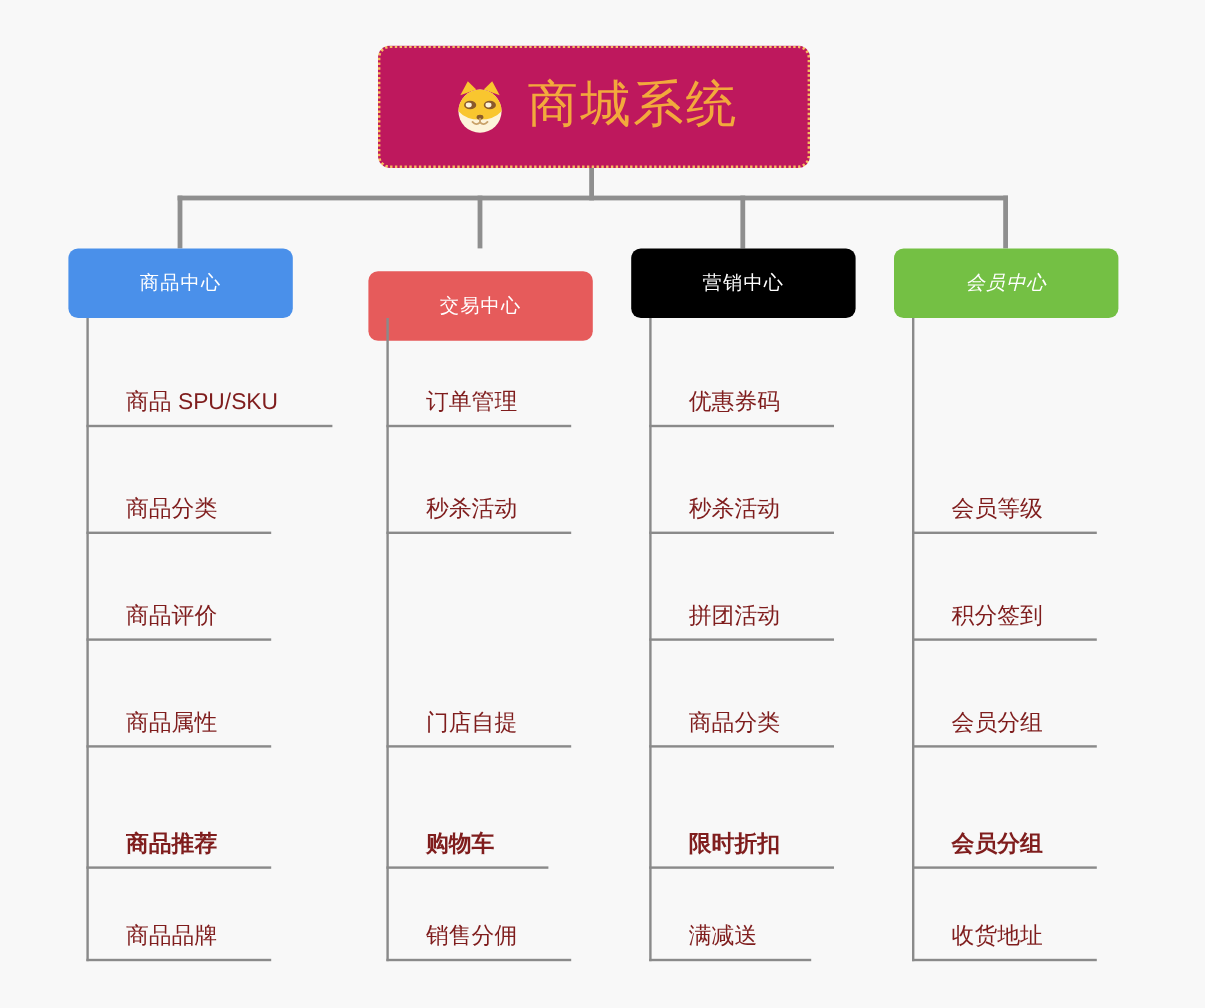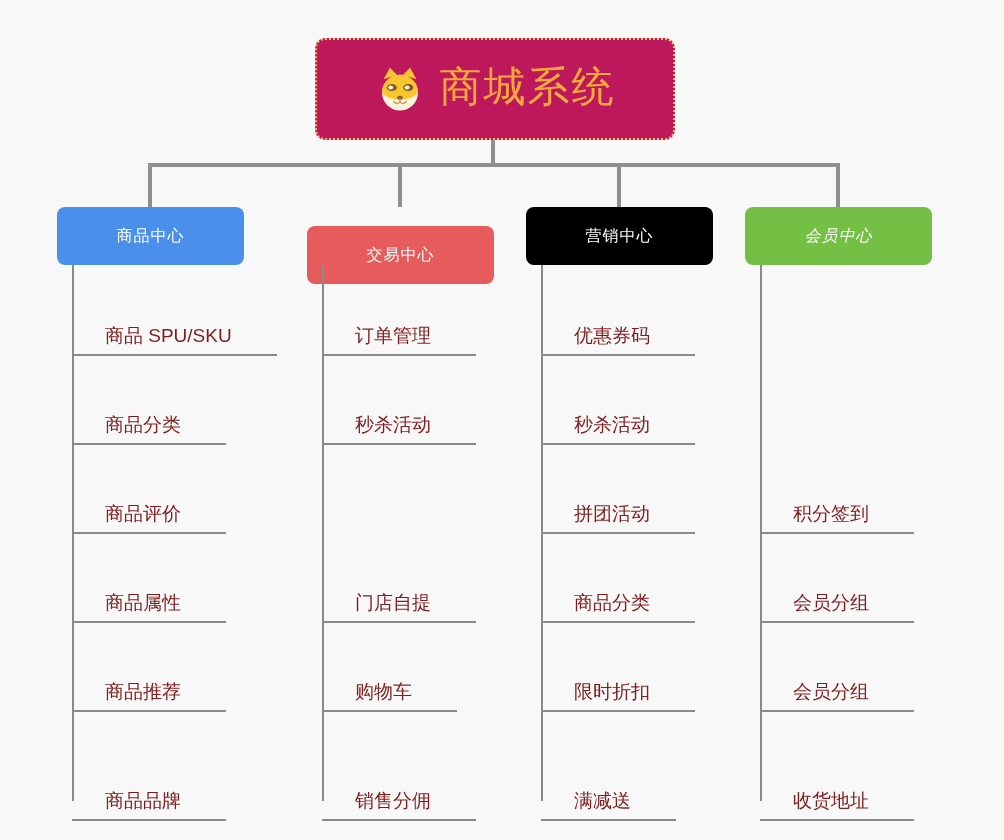--- a/index.html
+++ b/index.html
@@ -86,22 +86,22 @@
     font-size: 19px;
     color: #7f1d1d;
     white-space: nowrap;
     box-sizing: content-box;
     cursor: default;
   }
   .leaf.l0 { top: 113px; }
   .leaf.l1 { top: 202px; }
   .leaf.l2 { top: 291px; }
   .leaf.l3 { top: 380px; }
-  .leaf.l4 { top: 469px; }
-  .leaf.l5 { top: 558px; margin-top: 20px; }
+  .leaf.l4 { top: 481px; font-weight: bold; }
+  .leaf.l5 { top: 558px; }
 
   .dog-icon { width: 50px; height: 47px; flex: 0 0 auto; }
 </style>
 </head>
 <body>
 
 <div class="canvas">
 
   <div class="root-node">
     <svg class="dog-icon" viewBox="0 0 64 60" aria-hidden="true">
@@ -155,19 +155,20 @@
     <div class="leaf l1">秒杀活动</div>
     <div class="leaf l2">拼团活动</div>
     <div class="leaf l3">商品分类</div>
     <div class="leaf l4">限时折扣</div>
     <div class="leaf l5">满减送</div>
   </div>
 
   <div class="column col-3">
     <div class="branch-header" style="background-color: rgb(116, 192, 68); font-style: italic;">会员中心</div>
     <div class="vline"></div>
+    <div class="leaf l1">会员等级</div>
     <div class="leaf l2">积分签到</div>
     <div class="leaf l3">会员分组</div>
     <div class="leaf l4">会员分组</div>
     <div class="leaf l5">收货地址</div>
   </div>
 
 </div>
 
 </body></html>

